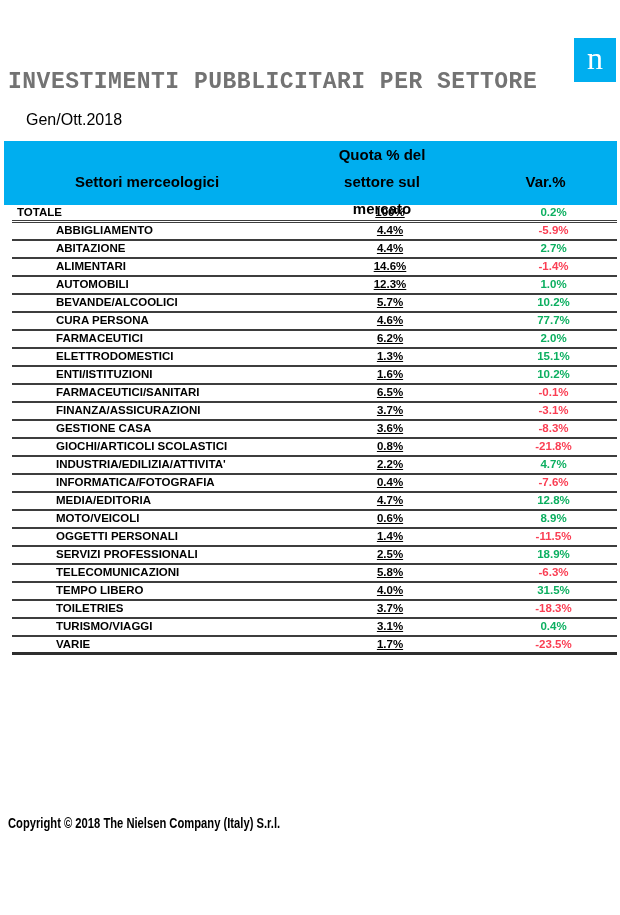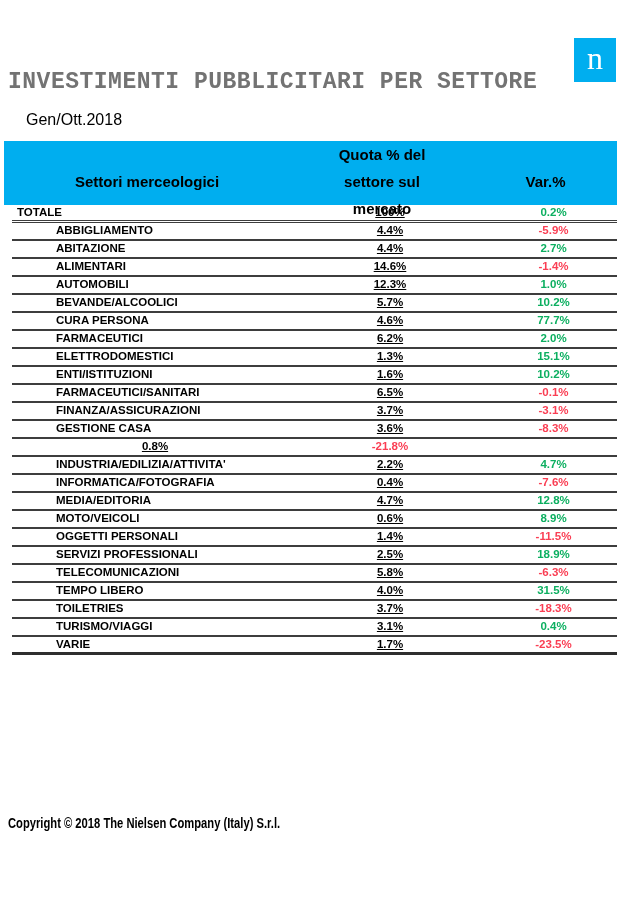--- a/index.html
+++ b/index.html
@@ -140,20 +140,21 @@
           <span class="cell label">FINANZA/ASSICURAZIONI</span>
           <span class="cell quota">3.7%</span>
           <span class="cell var neg">-3.1%</span>
         </div>
         <div class="row">
           <span class="cell label">GESTIONE CASA</span>
           <span class="cell quota">3.6%</span>
           <span class="cell var neg">-8.3%</span>
         </div>
         <div class="row">
+          <span class="cell label">GIOCHI/ARTICOLI SCOLASTICI</span>
           <span class="cell quota">0.8%</span>
           <span class="cell var neg">-21.8%</span>
         </div>
         <div class="row">
           <span class="cell label">INDUSTRIA/EDILIZIA/ATTIVITA'</span>
           <span class="cell quota">2.2%</span>
           <span class="cell var pos">4.7%</span>
         </div>
         <div class="row">
           <span class="cell label">INFORMATICA/FOTOGRAFIA</span>

